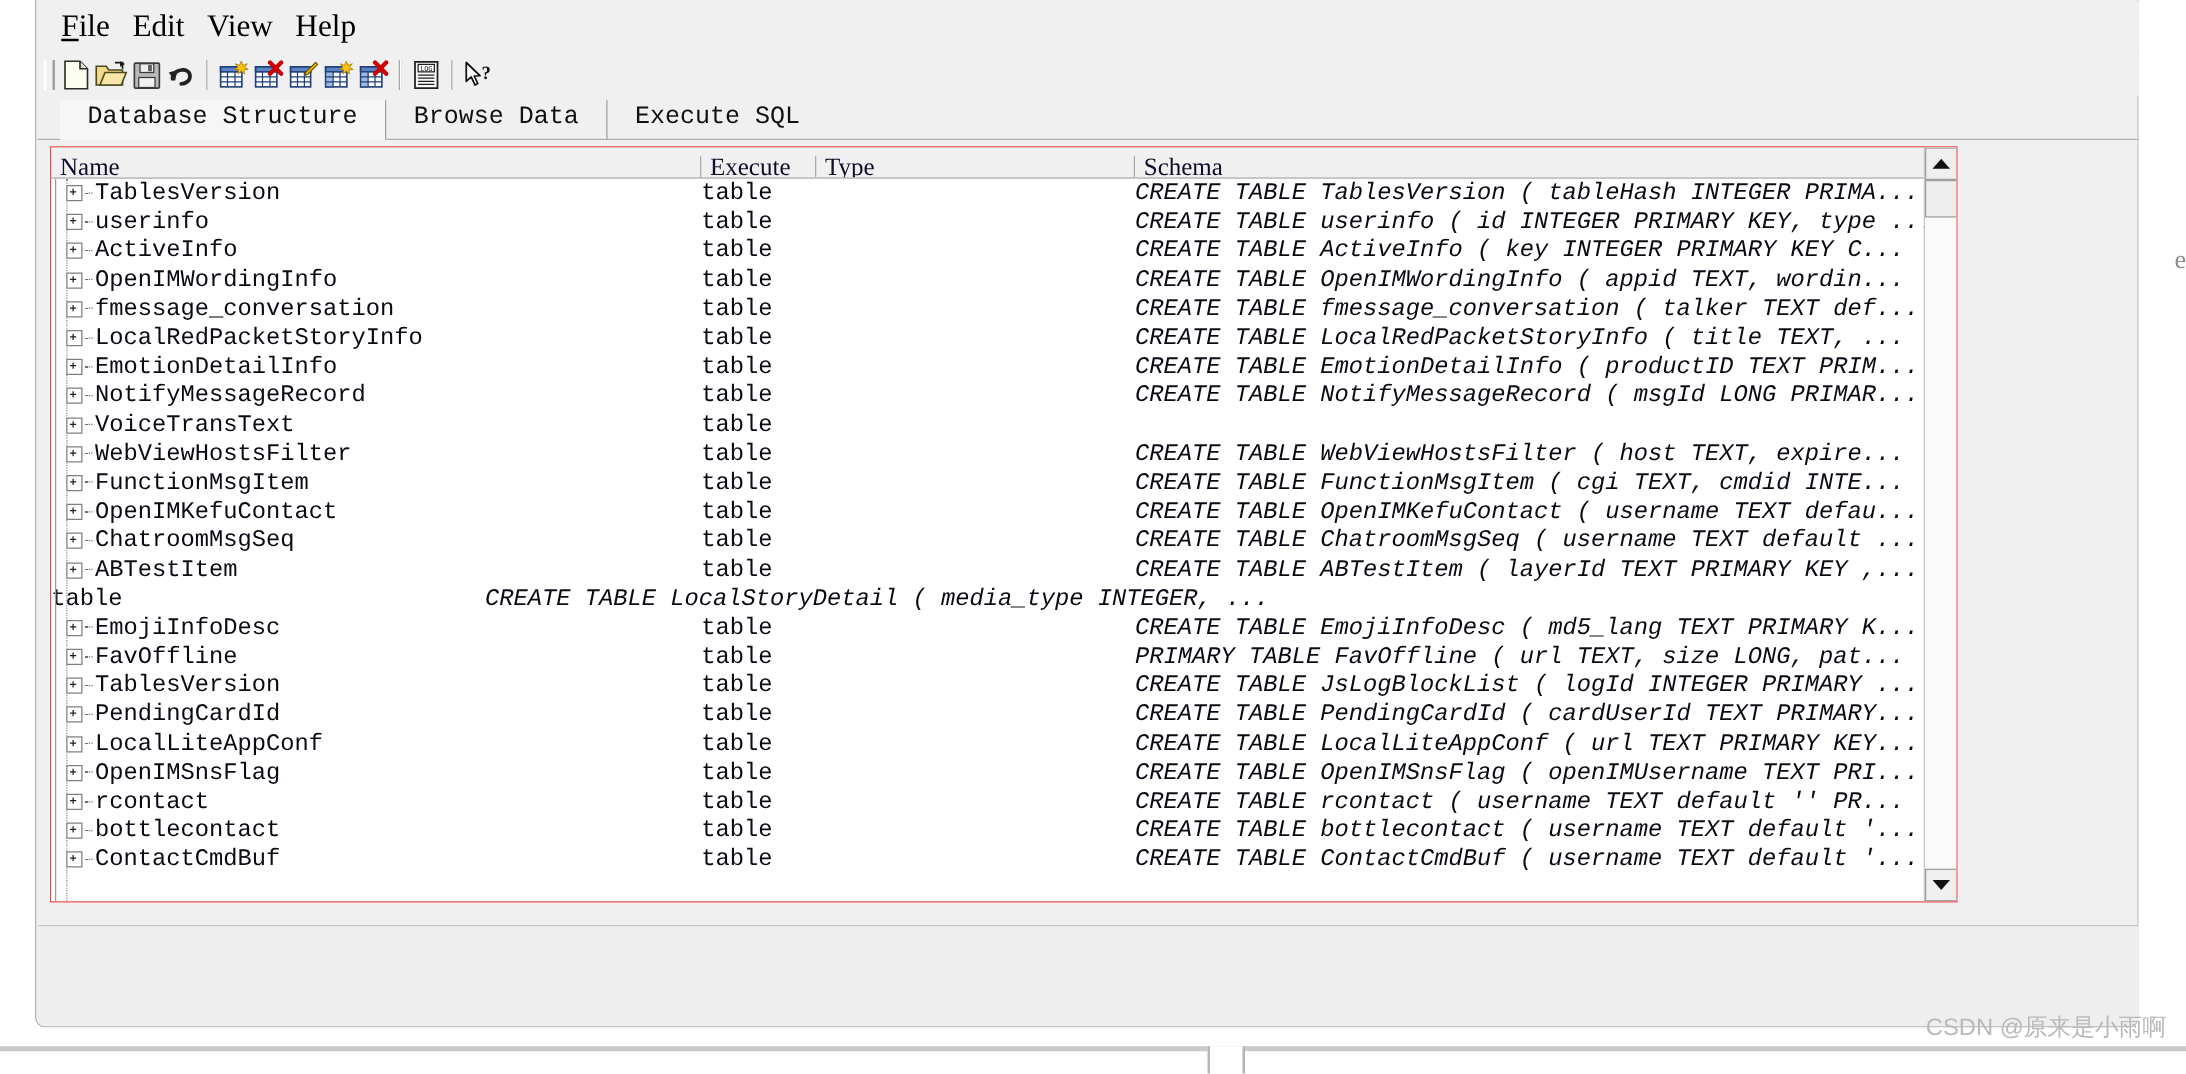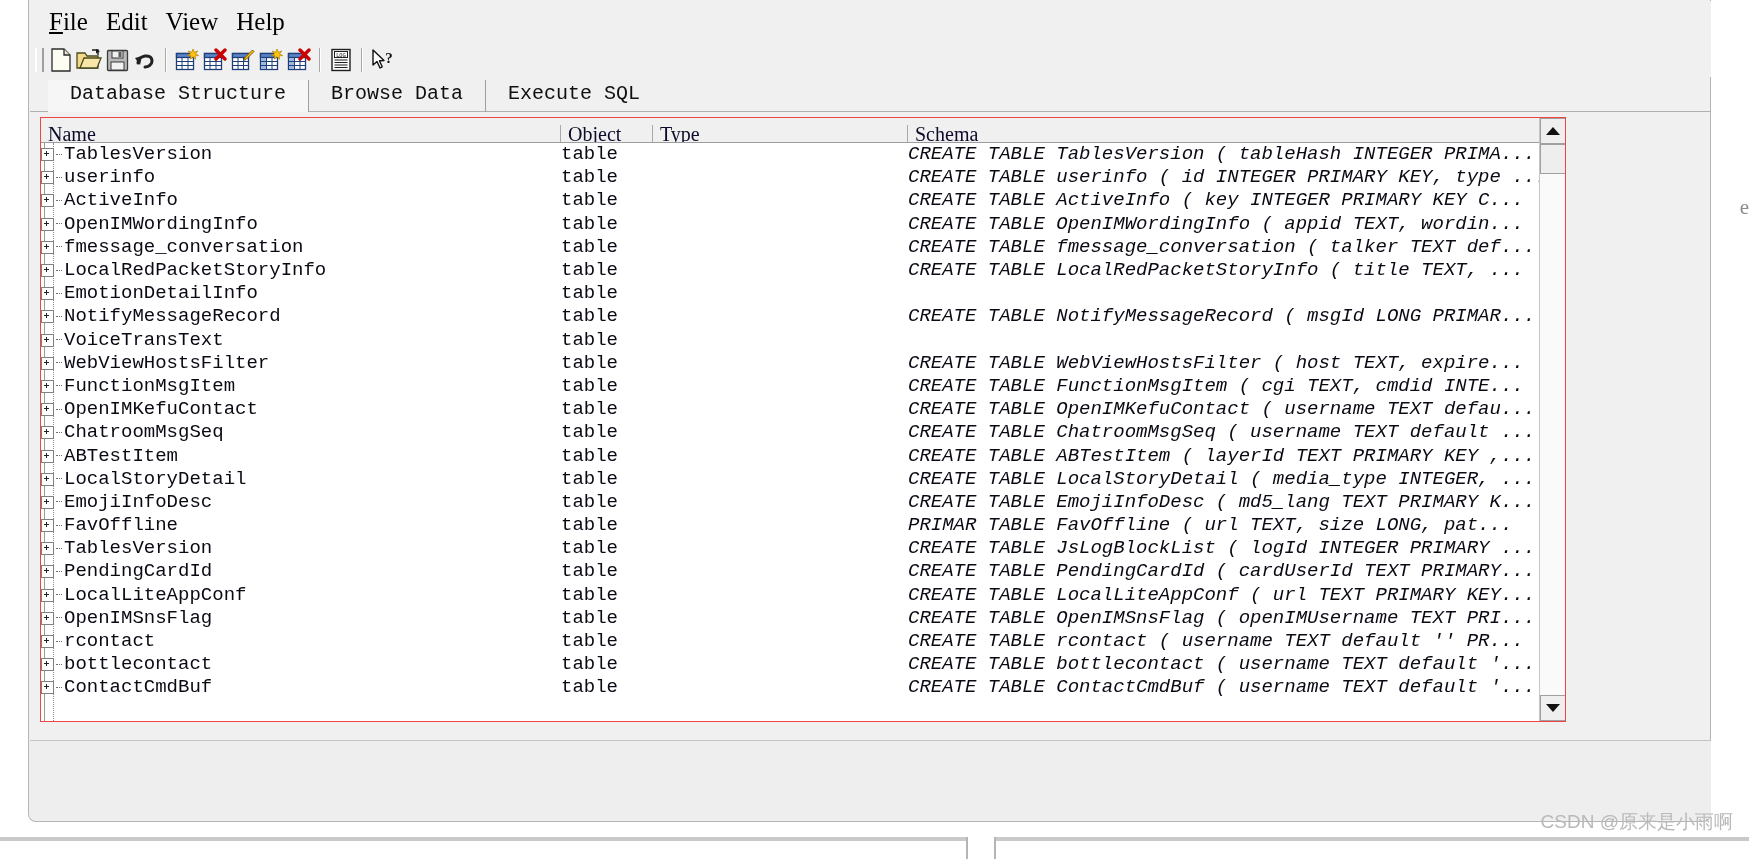--- a/index.html
+++ b/index.html
@@ -211,21 +211,21 @@
 
   .cell {
     font-family: "Liberation Mono", monospace;
     font-size: 19px;
     color: #0a0a14;
     line-height: 23px;
     overflow: hidden;
     white-space: nowrap;
     box-sizing: border-box;
   }
-  .c-name-cell   { width: 520px; display: flex; align-items: center; padding-left: 0; }
+  .c-name-cell   { width: 520px; display: flex; align-items: center; padding-left: 12px; }
   .c-object-cell { width: 92px; }
   .c-type-cell   { width: 255px; }
   .c-schema-cell { flex: 1; padding-left: 0px; font-style: italic; }
 
   
   .expander {
     width: 11px;
     height: 11px;
     min-width: 11px;
     border: 1px solid #808080;
@@ -542,21 +542,21 @@
         <div class="tab active">Database Structure</div>
         <div class="tab">Browse Data</div>
         <div class="tab">Execute SQL</div>
       </div>
     </div>
 
     <div class="table-frame">
 
       <div class="thead">
         <div class="th c-name">Name</div>
-        <div class="th c-object">Object</div>
+        <div class="th c-object">Execute</div>
         <div class="th c-type">Type</div>
         <div class="th c-schema">Schema</div>
       </div>
 
       <div class="tbody" id="tbody">
         <div class="tree-guide-solid"></div>
         <div class="tree-guide"></div>
 
       <div class="row">
             <div class="cell c-name-cell">
@@ -619,20 +619,21 @@
             <div class="cell c-schema-cell">CREATE TABLE LocalRedPacketStoryInfo (  title TEXT,  ...</div>
           </div>
           <div class="row">
             <div class="cell c-name-cell">
               <span class="expander"></span>
               <span class="dots"></span>
               <span>EmotionDetailInfo</span>
             </div>
             <div class="cell c-object-cell">table</div>
             <div class="cell c-type-cell"></div>
+            <div class="cell c-schema-cell">CREATE TABLE EmotionDetailInfo (  productID TEXT PRIM...</div>
           </div>
           <div class="row">
             <div class="cell c-name-cell">
               <span class="expander"></span>
               <span class="dots"></span>
               <span>NotifyMessageRecord</span>
             </div>
             <div class="cell c-object-cell">table</div>
             <div class="cell c-type-cell"></div>
             <div class="cell c-schema-cell">CREATE TABLE NotifyMessageRecord (  msgId LONG PRIMAR...</div>
@@ -690,25 +691,20 @@
             <div class="cell c-name-cell">
               <span class="expander"></span>
               <span class="dots"></span>
               <span>ABTestItem</span>
             </div>
             <div class="cell c-object-cell">table</div>
             <div class="cell c-type-cell"></div>
             <div class="cell c-schema-cell">CREATE TABLE ABTestItem (  layerId TEXT PRIMARY KEY ,...</div>
           </div>
           <div class="row">
-            <div class="cell c-name-cell">
-              <span class="expander"></span>
-              <span class="dots"></span>
-              <span>LocalStoryDetail</span>
-            </div>
             <div class="cell c-object-cell">table</div>
             <div class="cell c-type-cell"></div>
             <div class="cell c-schema-cell">CREATE TABLE LocalStoryDetail (  media_type INTEGER, ...</div>
           </div>
           <div class="row">
             <div class="cell c-name-cell">
               <span class="expander"></span>
               <span class="dots"></span>
               <span>EmojiInfoDesc</span>
             </div>
@@ -717,21 +713,21 @@
             <div class="cell c-schema-cell">CREATE TABLE EmojiInfoDesc (  md5_lang TEXT PRIMARY K...</div>
           </div>
           <div class="row">
             <div class="cell c-name-cell">
               <span class="expander"></span>
               <span class="dots"></span>
               <span>FavOffline</span>
             </div>
             <div class="cell c-object-cell">table</div>
             <div class="cell c-type-cell"></div>
-            <div class="cell c-schema-cell">PRIMAR TABLE FavOffline (  url TEXT,  size LONG,   pat...</div>
+            <div class="cell c-schema-cell">PRIMARY TABLE FavOffline (  url TEXT,  size LONG,   pat...</div>
           </div>
           <div class="row">
             <div class="cell c-name-cell">
               <span class="expander"></span>
               <span class="dots"></span>
               <span>TablesVersion</span>
             </div>
             <div class="cell c-object-cell">table</div>
             <div class="cell c-type-cell"></div>
             <div class="cell c-schema-cell">CREATE TABLE JsLogBlockList (  logId INTEGER PRIMARY ...</div>

